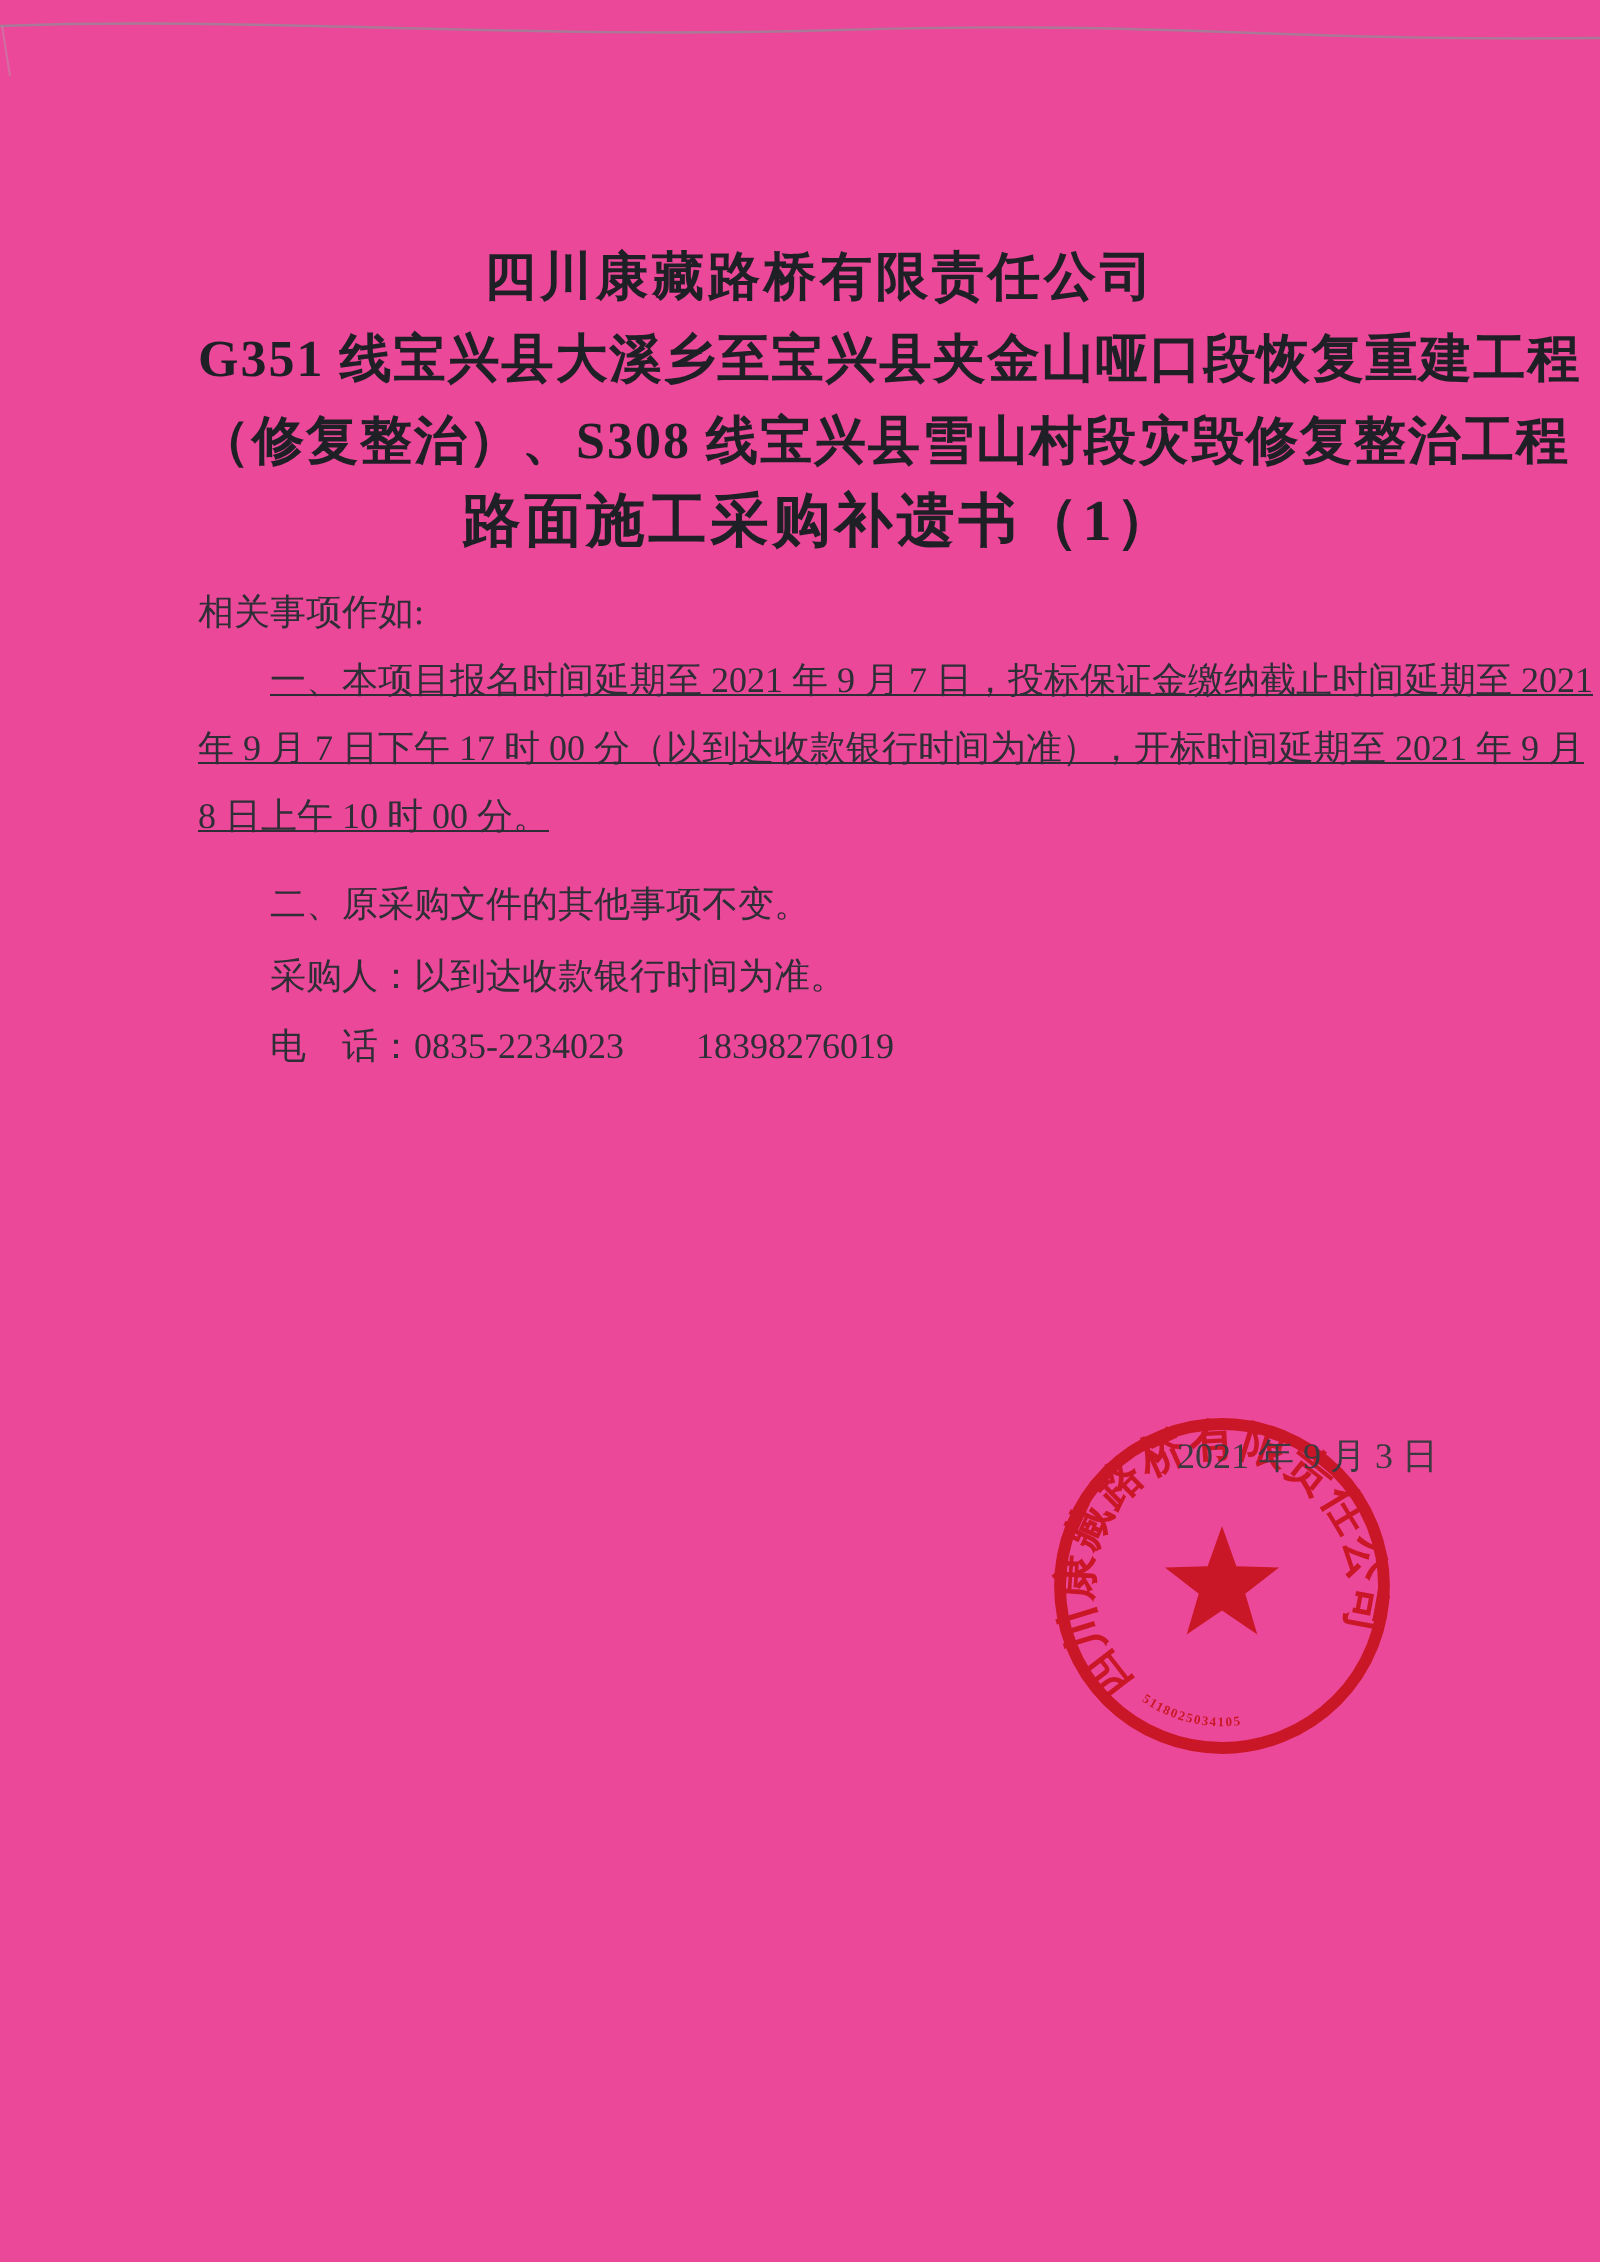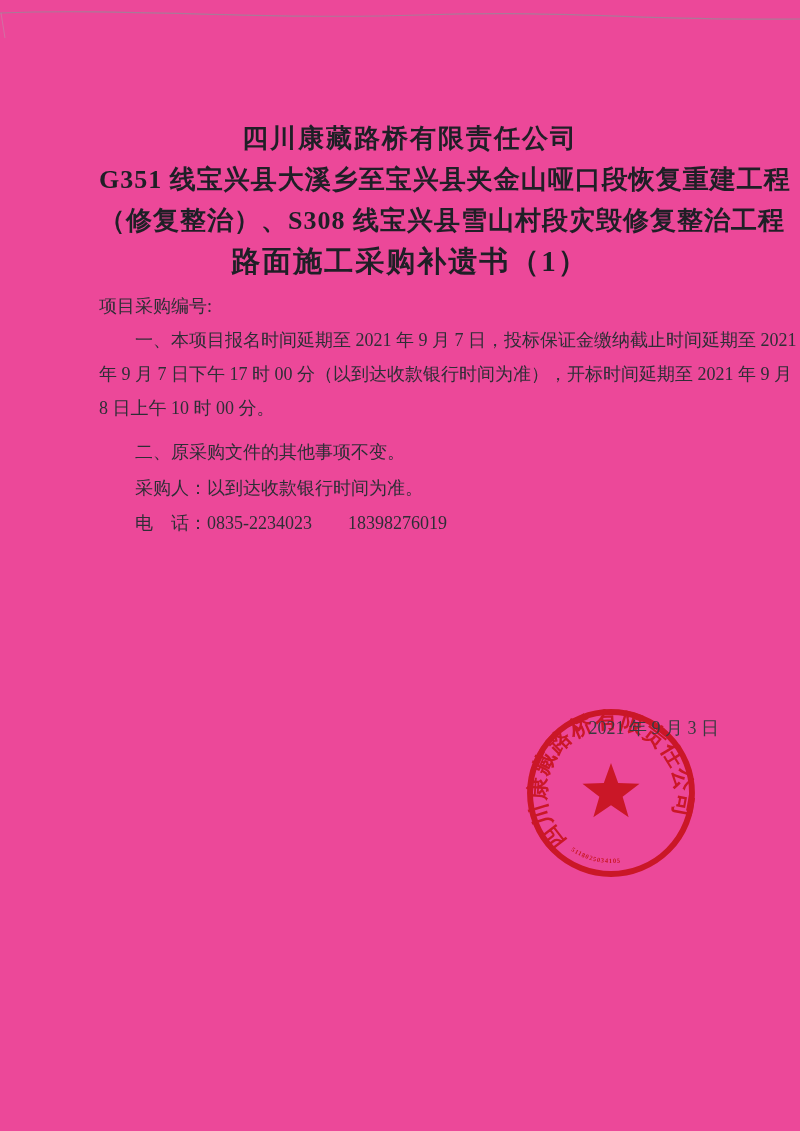--- a/index.html
+++ b/index.html
@@ -47,21 +47,21 @@
   .bodytext{font-size:18px;}
   .salutation{
     margin-top:8px;
     line-height:33px;
     white-space:pre;
   }
   .para .line{
     line-height:33px;
     white-space:pre;
   }
-  .item1 .line{line-height:34px;}
+  .item1 .line{line-height:34px;text-decoration:underline;}
   .ind{text-indent:2em;}
   .item2{
     margin-top:10px;
     line-height:34px;
     white-space:pre;
   }
   .contacts{margin-top:2px;}
   .contacts .line{
     line-height:34.8px;
     white-space:pre;
@@ -99,21 +99,21 @@
   <div class="content">
 
     <div class="title">
       <div class="t-line t-first">四川康藏路桥有限责任公司</div>
       <div class="t-line">G351 线宝兴县大溪乡至宝兴县夹金山哑口段恢复重建工程</div>
       <div class="t-line">（修复整治）、S308 线宝兴县雪山村段灾毁修复整治工程</div>
       <div class="t-line t-last">路面施工采购补遗书（1）</div>
     </div>
 
     <div class="bodytext">
-      <div class="salutation">项目采购编号:</div>
+      <div class="salutation">相关事项作如:</div>
 
 
       <div class="para item1">
         <div class="line ind">一、本项目报名时间延期至 2021 年 9 月 7 日，投标保证金缴纳截止时间延期至 2021</div>
         <div class="line">年 9 月 7 日下午 17 时 00 分（以到达收款银行时间为准），开标时间延期至 2021 年 9 月</div>
         <div class="line">8 日上午 10 时 00 分。</div>
       </div>
 
       <div class="item2 ind">二、原采购文件的其他事项不变。</div>
 

